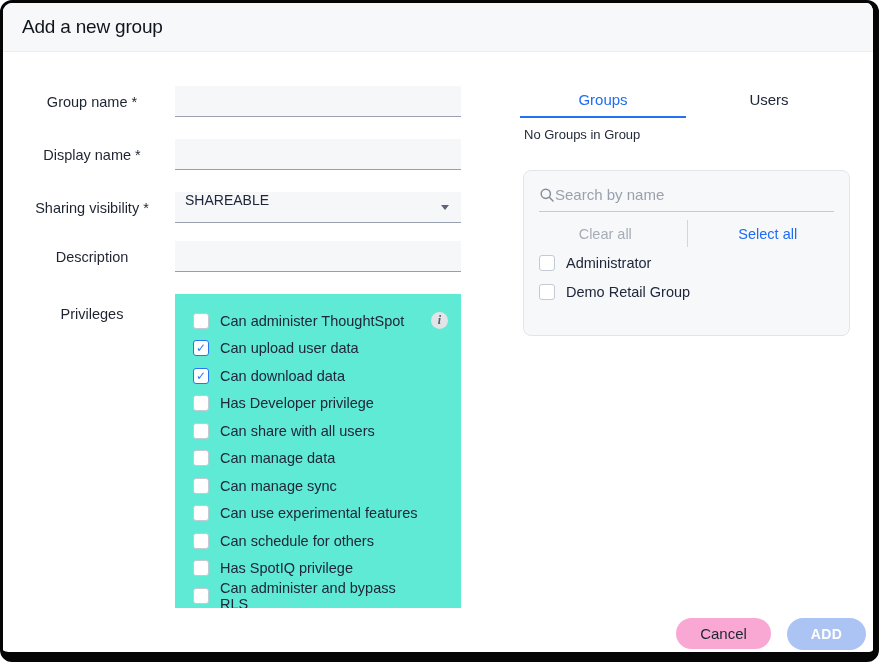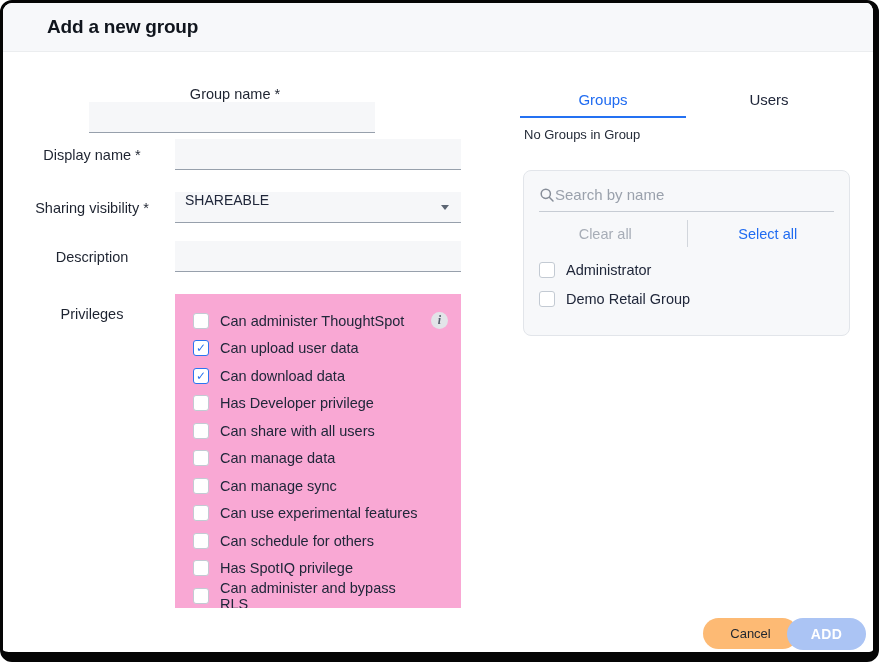--- a/index.html
+++ b/index.html
@@ -12,21 +12,21 @@
     border:3px solid #050505; border-right-width:6px; border-bottom-width:10px;
     border-radius:12px;
   }
 
   
   .header {
     position:absolute; top:0; left:0; right:0; height:49px;
     background:#f7f8fa; border-bottom:1px solid #ebedef;
     display:flex; align-items:center; padding-left:19px;
   }
-  .header h1 { font-size:19px; font-weight:700; color:#10151d; letter-spacing:-.2px;margin-left:25px; }
+  .header h1 { font-size:19px; font-weight:400; color:#10151d; letter-spacing:-.2px; }
 
   
   .form-row { position:absolute; left:0; width:458px; display:flex; align-items:center; }
   .form-label { width:172px; text-align:center; font-size:14.5px; color:#1e2431; padding-left:6px; }
   .control { width:286px; }
   .txt-input {
     width:286px; height:31px; background:#f6f7f9; border:none;
     border-bottom:1px solid #97a0ac; font-size:14px; color:#20273a; padding:0 10px;
     font-family:"Liberation Sans","DejaVu Sans",sans-serif;
   }
@@ -36,21 +36,21 @@
     padding:0 26px 0 10px; font-size:14px; color:#20273a; cursor:pointer;
   }
   .caret {
     position:absolute; right:12px; top:13px; width:0; height:0;
     border-left:4.5px solid transparent; border-right:4.5px solid transparent;
     border-top:5px solid #5c6573;
   }
   .priv-row-wrap { align-items:flex-start; }
   .priv-label-col { padding-top:12px; }
   .priv-panel {
-    width:286px; height:314px; background:#f9a8d4; overflow:hidden; padding-top:13px;
+    width:286px; height:314px; background:#5eead4; overflow:hidden; padding-top:13px;
   }
   .priv-row { display:flex; align-items:center; height:27.5px; padding:0 10px 0 18px; gap:11px; }
   .priv-text { font-size:14.5px; color:#20273a; }
 
   .cb {
     flex:0 0 auto; width:16px; height:16px; background:#fff;
     border:1px solid #c3cad3; border-radius:3px; cursor:pointer;
     display:flex; align-items:center; justify-content:center;
   }
   .cb.checked { border-color:#2b74f0; }
@@ -85,43 +85,43 @@
   .search-input {
     flex:1; border:none; background:transparent; font-size:15px; color:#20273a;
     font-family:"Liberation Sans","DejaVu Sans",sans-serif;
   }
   .search-input::placeholder { color:#9aa1ac; opacity:1; }
   .actions { position:relative; display:flex; align-items:center; height:43px; }
   .action-half { flex:1; text-align:center; font-size:14.5px; cursor:pointer; }
   .action-clear { color:#a7adb7; }
   .action-select { color:#1f6bf1; }
   .vdiv { position:absolute; left:50%; top:8px; width:1px; height:27px; background:#d2d6dc; }
-  .member-row { display:flex; align-items:center; gap:11px; height:29px; padding-left:15px; }
+  .member-row { display:flex; gap:11px; height:29px; padding-left:15px; }
   .member-text { font-size:14.5px; color:#20273a; }
 
   
   .required-note { position:absolute; left:17px; top:623px; font-size:14.5px; color:#2a303c;margin-top:26px; }
   .btn {
     position:absolute; top:615px; height:31px; border:none; border-radius:16px;
     display:flex; align-items:center; justify-content:center; cursor:pointer;
     font-family:"Liberation Sans","DejaVu Sans",sans-serif;
   }
-  .btn-cancel { left:700px; width:95px; background:#fdba74; color:#1f252f; font-size:13px; }
+  .btn-cancel { left:673px; width:95px; background:#f9a8d4; color:#1f252f; font-size:15px; }
   .btn-add { left:784px; width:79px; height:32px; background:#abc4f4; color:#ffffff; font-size:14px; font-weight:600; letter-spacing:.4px; }
 </style>
 </head>
 <body>
 
 <div class="dialog">
 
   <div class="header">
     <h1>Add a new group</h1>
   </div>
 
-  <div class="form-row" style="top:83px;flex-direction:column;">
+  <div class="form-row" style="top:83px;">
     <div class="form-label">Group name *</div>
     <div class="control">
       <input class="txt-input" type="text" value="" style="">
     </div>
   </div>
 
   <div class="form-row" style="top:136px;">
     <div class="form-label">Display name *</div>
     <div class="control">
       <input class="txt-input" type="text" value="" style="">

